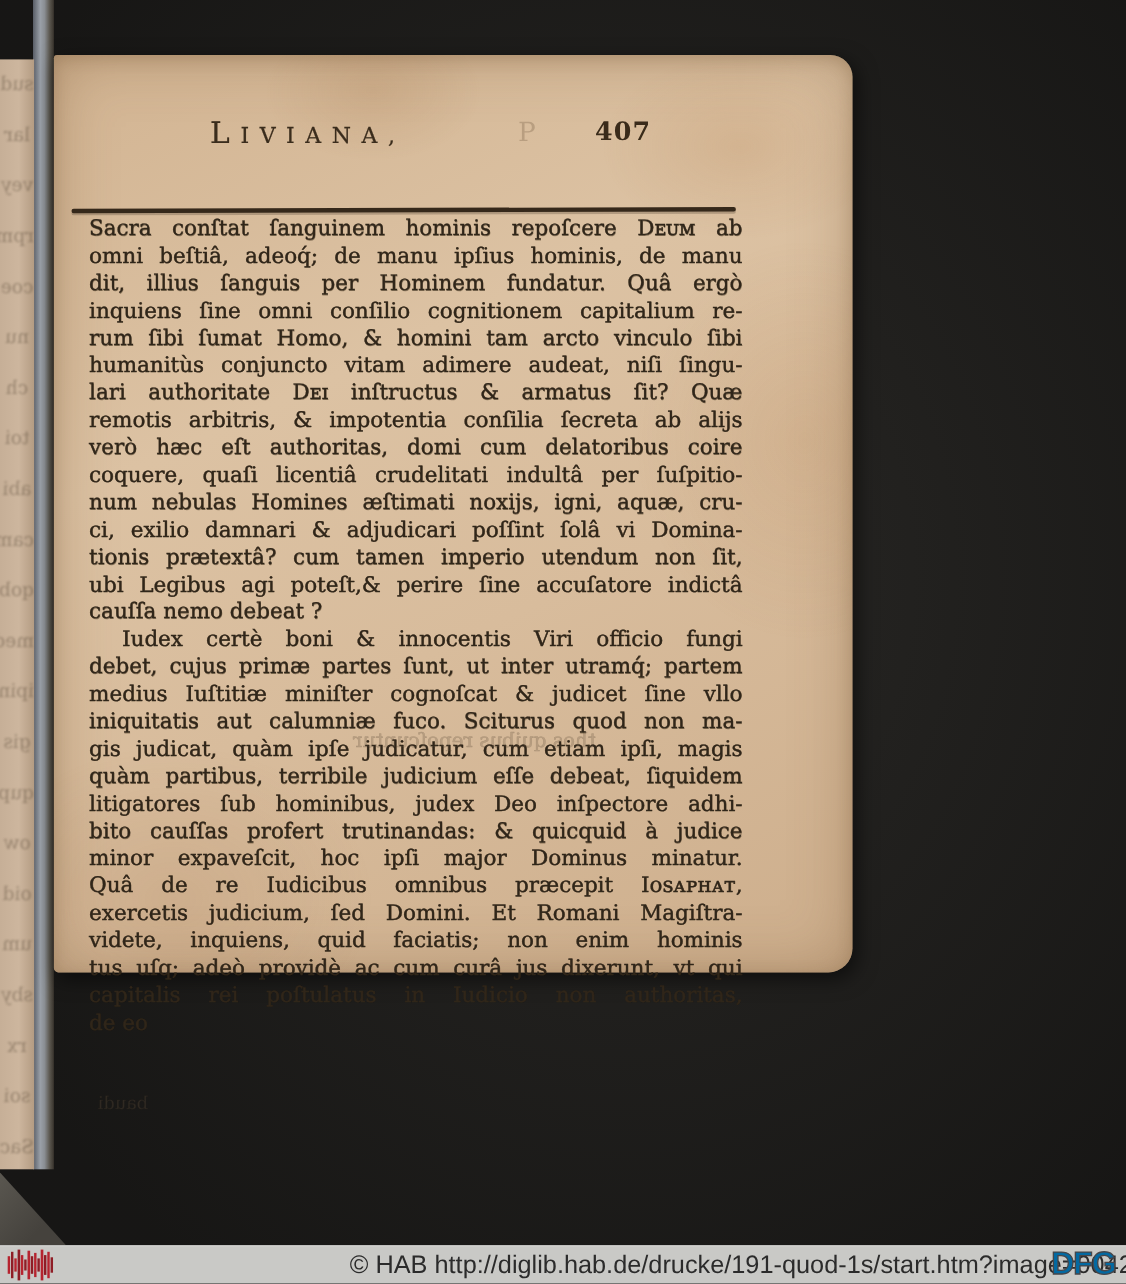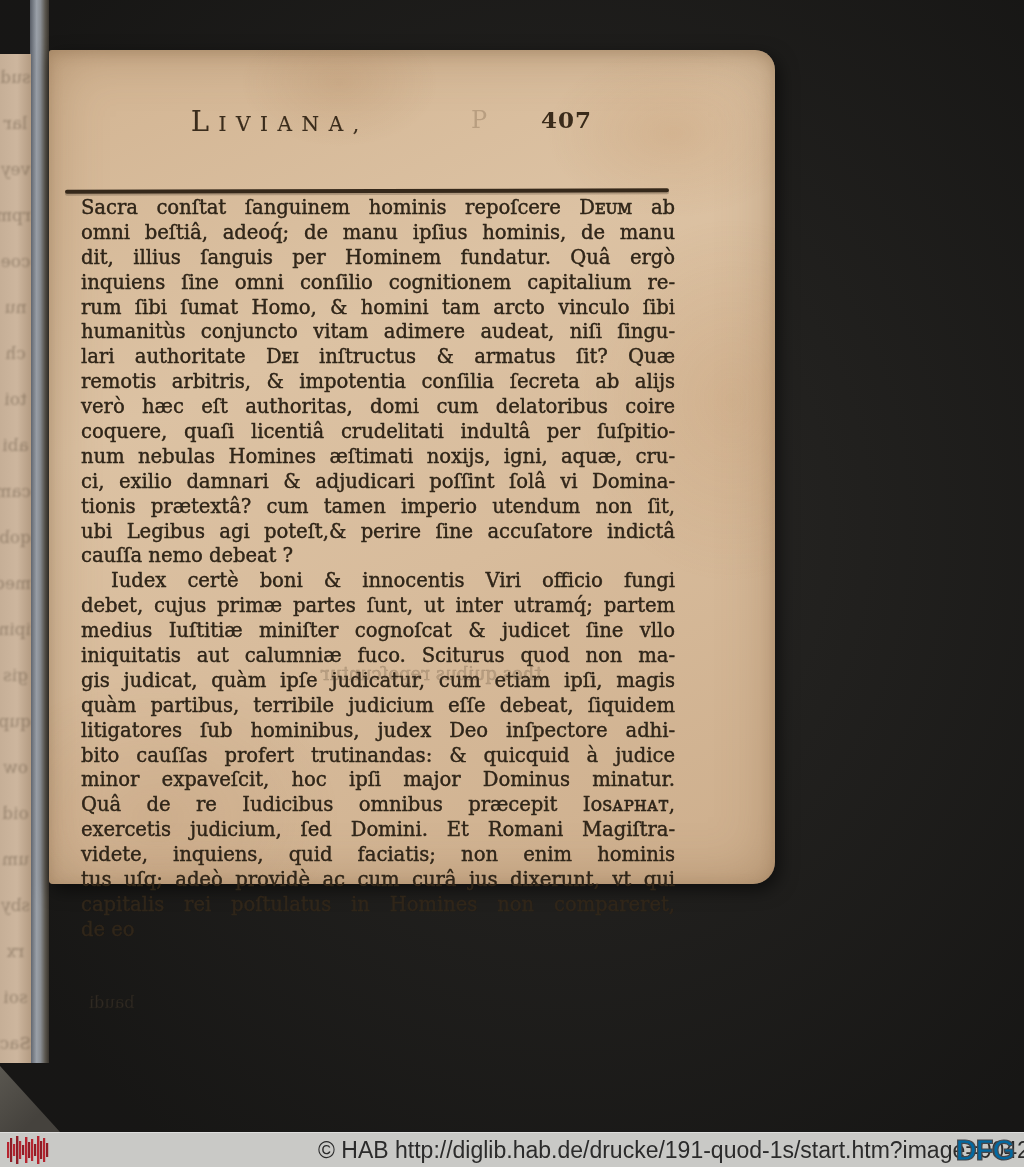--- a/index.html
+++ b/index.html
@@ -210,21 +210,21 @@
           <div class="tl">iniquitatis aut calumniæ fuco.  Sciturus quod non ma-</div>
           <div class="tl">gis judicat, quàm ipſe judicatur, cum etiam ipſi, magis</div>
           <div class="tl">quàm partibus, terribile judicium eſſe debeat, ſiquidem</div>
           <div class="tl">litigatores ſub hominibus, judex Deo inſpectore adhi-</div>
           <div class="tl">bito cauſſas profert trutinandas: &amp; quicquid à judice</div>
           <div class="tl">minor expaveſcit, hoc ipſi major Dominus minatur.</div>
           <div class="tl">Quâ de re Iudicibus omnibus præcepit Iosᴀᴘʜᴀᴛ,</div>
           <div class="tl">exercetis judicium, ſed Domini. Et Romani Magiſtra-</div>
           <div class="tl">videte, inquiens, quid faciatis; non enim hominis</div>
           <div class="tl">tus uſq; adeò providè ac cum curâ jus dixerunt, vt qui</div>
-          <div class="tl">capitalis rei poſtulatus in Homines non compareret,</div>
+          <div class="tl">capitalis rei poſtulatus in Iudicio non authoritas,</div>
         </div>
       <div class="catchword">de eo</div>
       <div class="ghost-line ghost-mid">thos quibus repoſcuntur</div>
       <div class="ghost-line ghost-bottom">baudi</div>
     </div>
   </div>
 </div>
 
 <div class="cover-wedge"></div>
 

